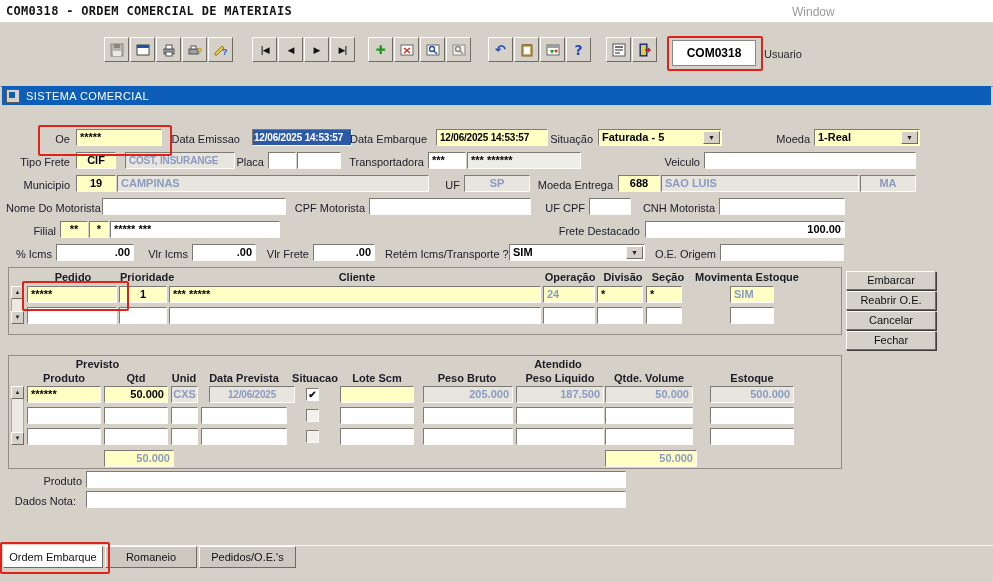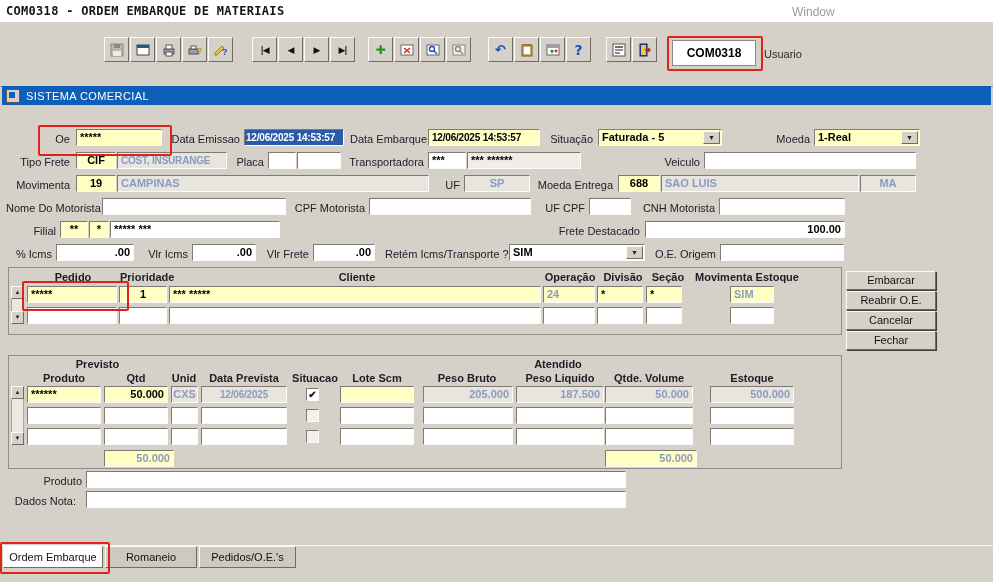--- a/index.html
+++ b/index.html
@@ -29,21 +29,21 @@
 
   
   .lbl{position:absolute;height:16px;font-size:11px;line-height:16px;color:#20202a;text-align:right;white-space:nowrap;}
   .fld{position:absolute;height:17px;box-sizing:border-box;border:1px solid;border-color:#7d7a72 #fcfbf8 #fcfbf8 #7d7a72;background:#fff;font-weight:bold;font-size:11px;line-height:15px;padding:0 3px;color:#000;white-space:nowrap;overflow:hidden;}
   .yellow{background:#ffffc4;}
   .dis{background:#e8e5de;color:#8a9bc2;}
   .muted{color:#8a9bc2;}
   .sel{background:#2c5aa8;color:#fff;}
   .right{text-align:right;}
   .center{text-align:center;}
-  .small10{font-size:10px;letter-spacing:-.2px;}
+  .small10{font-size:10px;letter-spacing:-.2px;margin-left:8px;}
   .dd{padding-right:18px;}
   .ddb{position:absolute;right:1px;top:1px;bottom:1px;width:15px;background:#d5d1c8;border:1px solid;border-color:#fcfbf8 #6f6b63 #6f6b63 #fcfbf8;display:flex;align-items:center;justify-content:center;font-size:7px;color:#222;cursor:pointer;}
 
   
   .gpanel{position:absolute;border:1px solid #918d85;}
   .gh{position:absolute;font-size:11px;font-weight:bold;color:#1c1c26;text-align:center;height:14px;line-height:14px;white-space:nowrap;}
   .scrtrack{position:absolute;left:11px;width:13px;background:#ece9e2;border:1px solid #aaa69e;box-sizing:border-box;}
   .scr{position:absolute;left:11px;width:13px;height:13px;background:#d5d1c8;border:1px solid;border-color:#fcfbf8 #6f6b63 #6f6b63 #fcfbf8;font-size:6px;line-height:11px;text-align:center;color:#222;padding:0;cursor:pointer;box-sizing:border-box;}
   .cb{position:absolute;width:13px;height:13px;background:#fff;border:1px solid;border-color:#7d7a72 #fcfbf8 #fcfbf8 #7d7a72;box-sizing:border-box;font-size:10px;line-height:11px;text-align:center;font-weight:bold;color:#111;cursor:pointer;}
   .cb.off{background:#f2f0ea;}
@@ -58,21 +58,21 @@
 
   
   .anno{position:absolute;border:2px solid #e02318;border-radius:2px;pointer-events:none;z-index:60;background:transparent;}
 </style>
 </head>
 <body>
 
 <div id="app">
 
   <div class="titlebar">
-    <span class="apptitle">COM0318 - ORDEM EMBARQUE DE MATERIAIS</span>
+    <span class="apptitle">COM0318 - ORDEM COMERCIAL DE MATERIAIS</span>
     <span class="menuwindow">Window</span>
   </div>
 
   <div class="toolbar"></div>
 
   <button class="tbtn" style="left:104px">
     <svg width="16" height="16" viewBox="0 0 16 16">
         <rect x="2" y="2" width="12" height="12" fill="#b9b6ae" stroke="#8a877f"></rect>
         <rect x="5" y="2" width="6" height="4" fill="#8a877f"></rect>
         <rect x="4" y="9" width="8" height="5" fill="#eceae5"></rect>
@@ -217,21 +217,21 @@
   <div class="fld" style="left:268px;top:152px;width:28px"></div>
   <div class="fld" style="left:297px;top:152px;width:44px"></div>
 
   <div class="lbl" style="left:346px;top:154px;width:78px">Transportadora</div>
   <div class="fld" style="left:428px;top:152px;width:38px">***</div>
   <div class="fld" style="left:467px;top:152px;width:114px;background:#efede7">*** ******</div>
 
   <div class="lbl" style="left:658px;top:154px;width:42px">Veiculo</div>
   <div class="fld" style="left:704px;top:152px;width:212px"></div>
 
-  <div class="lbl" style="left:12px;top:177px;width:58px">Movimenta</div>
+  <div class="lbl" style="left:12px;top:177px;width:58px">Municipio</div>
   <div class="fld yellow center" style="left:76px;top:175px;width:40px">19</div>
   <div class="fld dis" style="left:117px;top:175px;width:312px">CAMPINAS</div>
 
   <div class="lbl" style="left:436px;top:177px;width:24px">UF</div>
   <div class="fld dis center" style="left:464px;top:175px;width:66px">SP</div>
 
   <div class="lbl" style="left:537px;top:177px;width:76px">Moeda Entrega</div>
   <div class="fld yellow center" style="left:618px;top:175px;width:42px">688</div>
   <div class="fld dis" style="left:661px;top:175px;width:198px">SAO LUIS</div>
   <div class="fld dis center" style="left:860px;top:175px;width:56px">MA</div>

